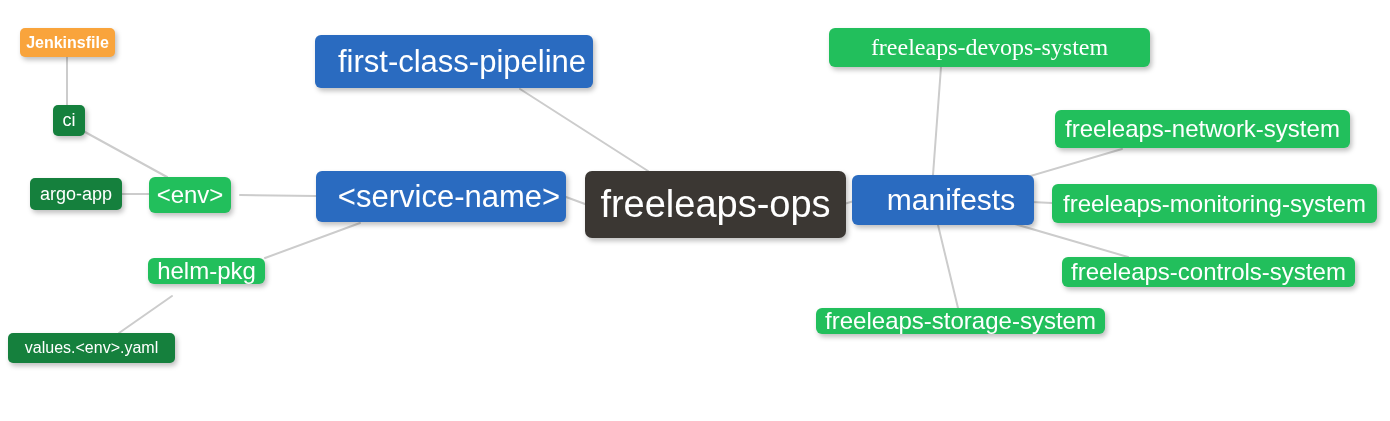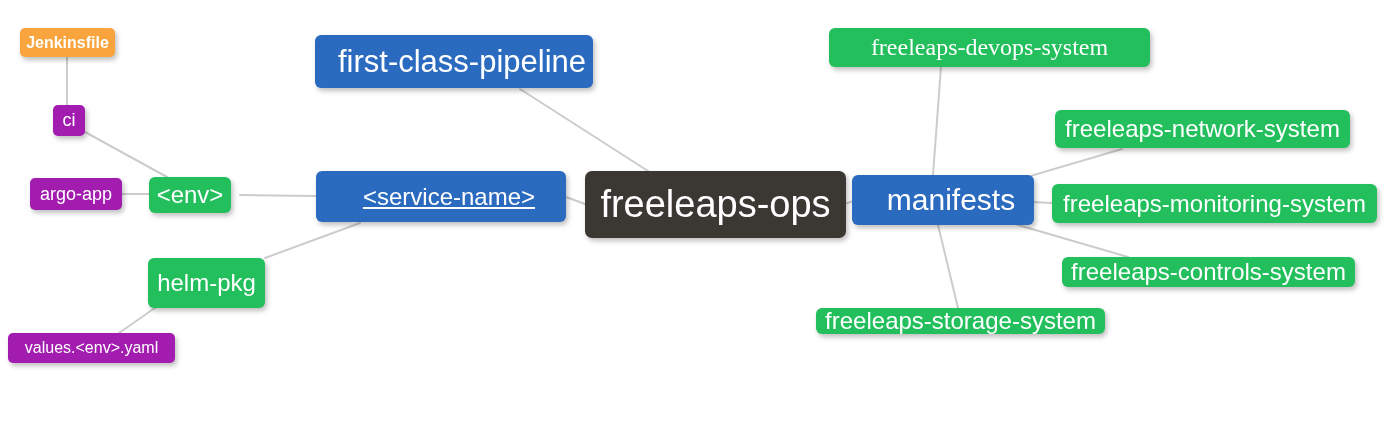--- a/index.html
+++ b/index.html
@@ -17,39 +17,39 @@
     display:flex;align-items:center;justify-content:center;
     color:#ffffff;
     white-space:nowrap;
     border-radius:6px;
     box-shadow:2px 3px 5px rgba(0,0,0,0.25);
     cursor:pointer;
     box-sizing:border-box;
     overflow:hidden;
   }
   .c-orange{background:#f9a43c;}
-  .c-red{background:#a21caf;}
+  .c-red{background:#15803d;}
   .c-green{background:#22bf5c;}
   .c-blue{background:#2a6bc0;padding-left:16px;}
   .c-dark{background:#3b3733;}
 
   .n-jenkinsfile{left:20px;top:28px;width:95px;height:29px;font-size:16px;border-radius:5px;font-weight:bold;}
   .n-ci{left:53px;top:105px;width:32px;height:31px;font-size:18px;border-radius:5px;}
   .n-argo-app{left:30px;top:178px;width:92px;height:32px;font-size:18px;border-radius:5px;}
   .n-env{left:149px;top:177px;width:82px;height:36px;font-size:24px;}
-  .n-service-name{left:316px;top:171px;width:250px;height:51px;font-size:24px;text-decoration:underline;}
+  .n-service-name{left:316px;top:171px;width:250px;height:51px;font-size:31px;}
   .n-first-class-pipeline{left:315px;top:35px;width:278px;height:53px;font-size:31px;}
   .n-freeleaps-ops{left:585px;top:171px;width:261px;height:67px;font-size:38px;border-radius:7px;}
   .n-manifests{left:852px;top:175px;width:182px;height:50px;font-size:30px;}
   .n-devops{left:829px;top:28px;width:321px;height:39px;font-size:24px;font-family:Liberation Serif, serif;}
   .n-network{left:1055px;top:110px;width:295px;height:38px;font-size:24px;}
   .n-monitoring{left:1052px;top:184px;width:325px;height:39px;font-size:24px;}
   .n-controls{left:1062px;top:257px;width:293px;height:30px;font-size:24px;}
   .n-storage{left:816px;top:308px;width:289px;height:26px;font-size:24px;}
-  .n-helm-pkg{left:148px;top:258px;width:117px;height:50px;font-size:24px;}
+  .n-helm-pkg{left:148px;top:258px;width:117px;height:26px;font-size:24px;}
   .n-values{left:8px;top:333px;width:167px;height:30px;font-size:16px;border-radius:5px;}
 </style>
 </head>
 <body>
 
 <div id="canvas">
 
   <svg id="edges" width="1390" height="421" viewBox="0 0 1390 421">
     <line x1="67" y1="57" x2="67" y2="106"></line>
     <line x1="85" y1="132" x2="167" y2="177"></line>

